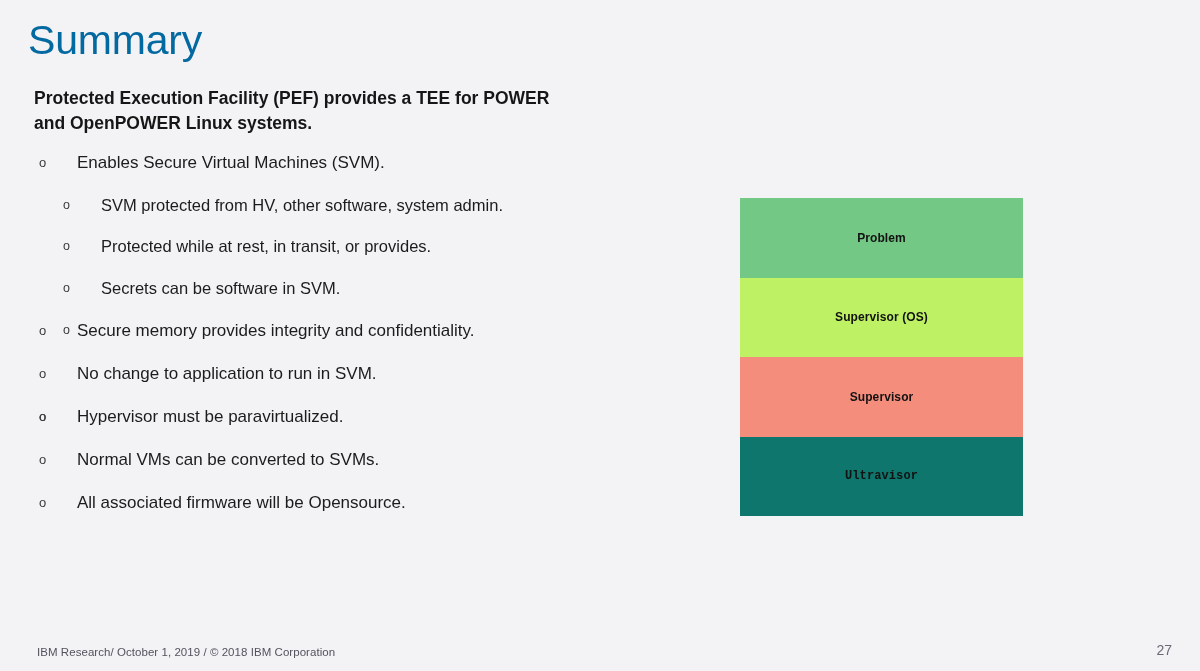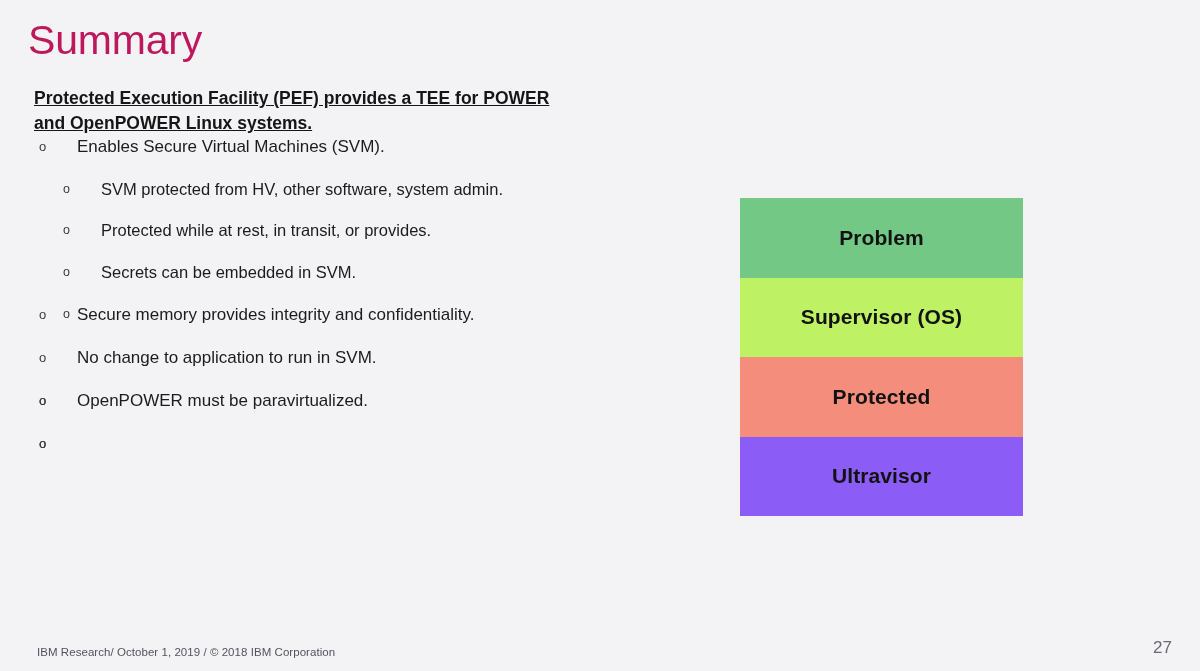--- a/index.html
+++ b/index.html
@@ -24,41 +24,40 @@
   }
 
   
   .slide-title {
     position: absolute;
     left: 28px;
     top: 16px;
     font-size: 41px;
     font-weight: 300;
     letter-spacing: -0.2px;
-    color: #be185d;
+    color: #0369a1;
     line-height: 1.2;
     white-space: nowrap;
   }
 
   
   .body-col {
     position: absolute;
     left: 34px;
     top: 86px;
     width: 640px;
   }
 
   .lead {
     font-size: 17.5px;
     font-weight: bold;
     line-height: 1.42;
     color: #161616;
-    margin: 0 0 0 0;
+    margin: 0 0 16px 0;
     max-width: 530px;
-    text-decoration: underline;
   }
 
   ul.bullets {
     list-style: none;
     margin: 0;
     padding: 0;
   }
 
   li.bullet {
     position: relative;
@@ -106,42 +105,42 @@
     width: 283px;
     height: 318px;
     display: flex;
     flex-direction: column;
   }
   .stack-band {
     flex: 1 1 0;
     display: flex;
     align-items: center;
     justify-content: center;
-    font-size: 21px;
+    font-size: 12px;
     font-weight: bold;
     color: #121212;
     letter-spacing: 0.1px;
   }
 
   
   .footer {
     position: absolute;
     left: 37px;
     bottom: 13px;
     font-size: 11.5px;
     color: #53535f;
     letter-spacing: 0.05px;
     white-space: nowrap;
     text-align: right;
   }
   .page-number {
     position: absolute;
     right: 28px;
     bottom: 13px;
-    font-size: 17px;
+    font-size: 14px;
     color: #6a6a75;
   }
 </style>
 </head>
 <body style="background-color: rgb(243, 242, 245);">
 
 <div class="slide">
 
   <div class="slide-title">Summary</div>
 
@@ -160,56 +159,58 @@
         <li class="bullet sub">
           <span class="marker">o</span>
           <span>SVM protected from HV, other software, system admin.</span>
         </li>
         <li class="bullet sub">
           <span class="marker">o</span>
           <span>Protected while at rest, in transit, or provides.</span>
         </li>
         <li class="bullet sub">
           <span class="marker">o</span>
-          <span>Secrets can be embedded in SVM.</span>
+          <span>Secrets can be software in SVM.</span>
         </li>
         <li class="bullet sub tight">
           <span class="marker">o</span>
         </li>
       </ul>
 
       <li class="bullet">
         <span class="marker">o</span>
         <span>Secure memory provides integrity and confidentiality.</span>
       </li>
       <li class="bullet">
         <span class="marker">o</span>
         <span>No change to application to run in SVM.</span>
       </li>
       <li class="bullet">
         <span class="marker">o</span>
       </li>
       <li class="bullet">
         <span class="marker">o</span>
-        <span>OpenPOWER must be paravirtualized.</span>
-      </li>
-      <li class="bullet">
-        <span class="marker">o</span>
-      </li>
-      <li class="bullet">
-        <span class="marker">o</span>
+        <span>Hypervisor must be paravirtualized.</span>
+      </li>
+      <li class="bullet">
+        <span class="marker">o</span>
+        <span>Normal VMs can be converted to SVMs.</span>
+      </li>
+      <li class="bullet">
+        <span class="marker">o</span>
+        <span>All associated firmware will be  Opensource.</span>
       </li>
 
     </ul>
   </div>
 
   <div class="stack">
     <div class="stack-band" style="background-color: rgb(115, 200, 134);">Problem</div>
     <div class="stack-band" style="background-color: #bef264;">Supervisor (OS)</div>
-    <div class="stack-band" style="background-color: rgb(245, 141, 125);">Protected</div>
-    <div class="stack-band" style="background-color: #8b5cf6;">Ultravisor</div>
+    <div class="stack-band" style="background-color: rgb(245, 141, 125);">Supervisor</div>
+    <div class="stack-band" style="background-color: #0f766e; font-family: Liberation Mono, monospace;">Ultravisor</div>
   </div>
 
   <div class="footer">IBM Research/ October 1, 2019 / © 2018 IBM Corporation</div>
 
   <div class="page-number">27</div>
 
 </div>
 
 </body></html>

